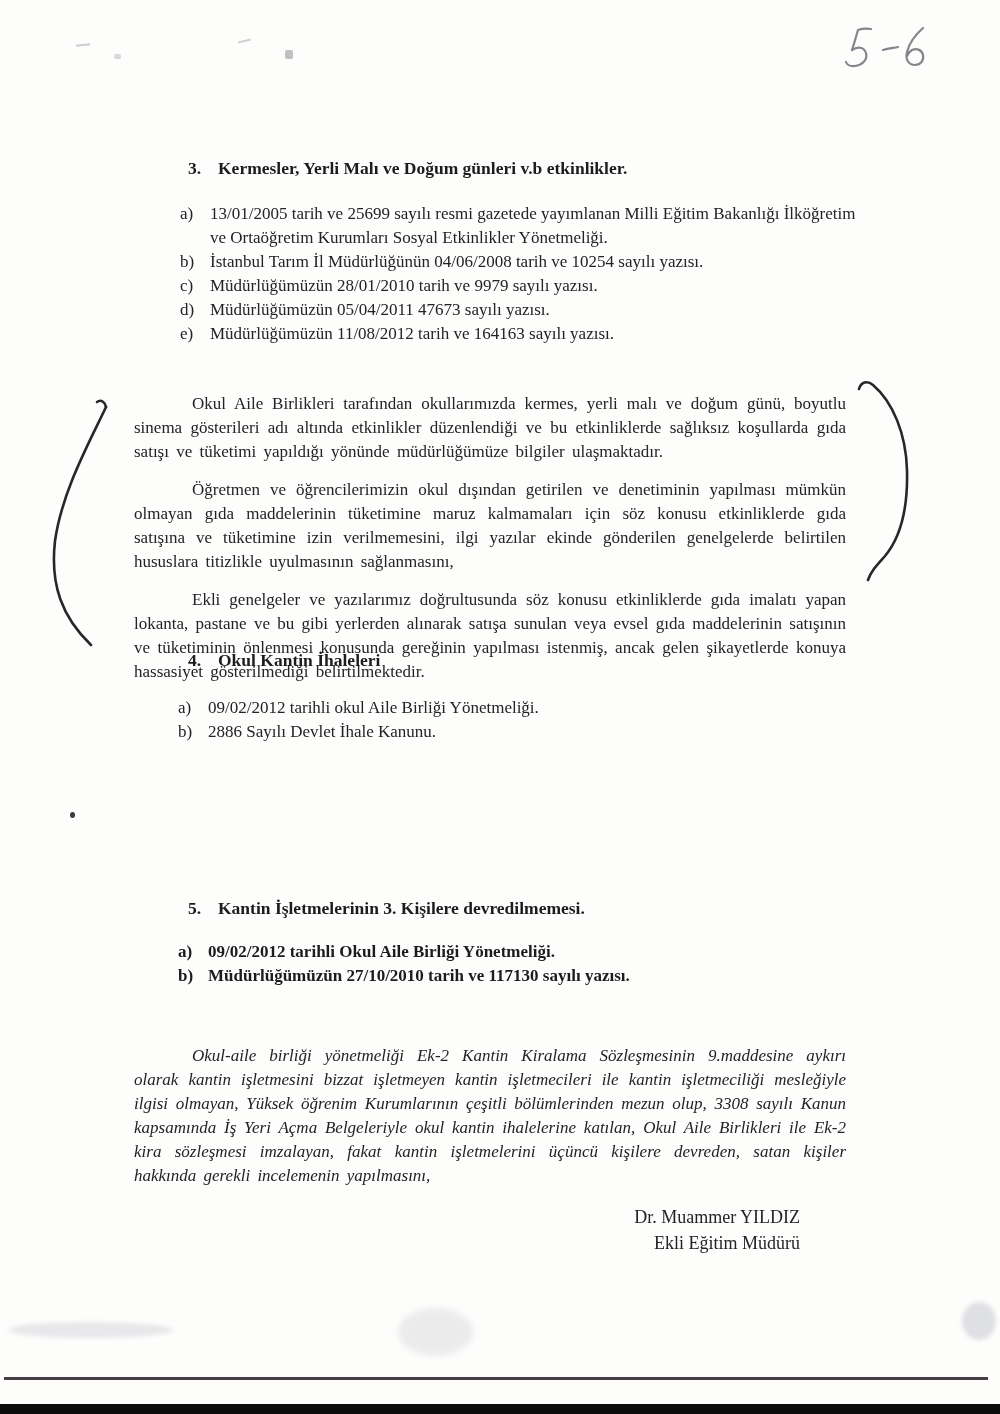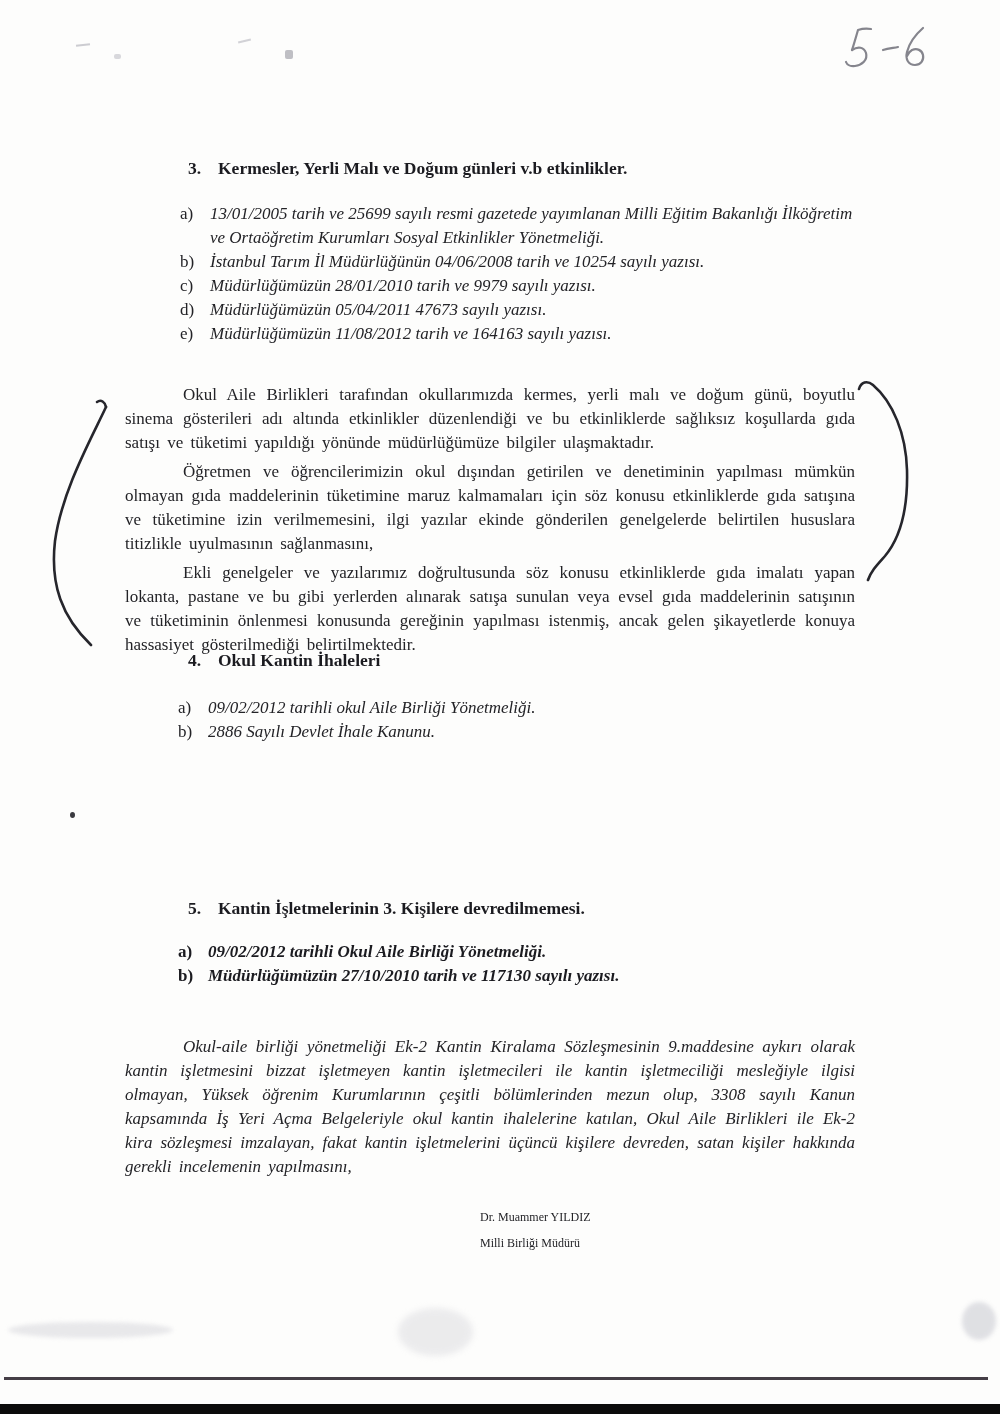--- a/index.html
+++ b/index.html
@@ -11,29 +11,29 @@
     overflow:hidden;
     font-family:"Liberation Serif","DejaVu Serif",serif;
     color:#232327;
   }
   .txt{position:absolute;font-size:17px;line-height:24px;}
   .heading{font-weight:bold;font-size:17.5px;color:#1b1b20;display:flex;}
   .h-num{width:30px;flex-shrink:0;}
   .list{position:absolute;font-size:17px;line-height:24px;}
   .li{display:flex;}
   .li-label{width:30px;flex-shrink:0;}
-  .li-text{flex:1;font-style:italic;}
+  .li-text{flex:1;}
   .bold-list .li-label,.bold-list .li-text{font-weight:bold;color:#1b1b20;}
   .paras p{
-    margin:5px;
+    margin:14px;
     text-align:justify;
     text-indent:58px;
     word-spacing:3px;
   }
-  .signature{text-align:left;line-height:26px;font-size:12px;}
+  .signature{text-align:right;line-height:26px;font-size:18px;}
   .hw-stroke{fill:none;stroke-linecap:round;stroke-linejoin:round;}
   .artifact{position:absolute;}
   .speck{position:absolute;background:#bfbfc6;}
   .smudge{position:absolute;border-radius:50%;}
 </style>
 </head>
 <body>
 
 <div class="page">
 
@@ -128,21 +128,21 @@
       <span class="li-text">Müdürlüğümüzün 27/10/2010 tarih ve 117130 sayılı yazısı.</span>
     </div>
   </div>
 
   <div class="txt paras" style="left:120px;top:1030px;width:740px;font-style:italic;">
     <p>Okul-aile birliği yönetmeliği Ek-2 Kantin Kiralama Sözleşmesinin 9.maddesine aykırı olarak kantin işletmesini bizzat işletmeyen kantin işletmecileri ile kantin işletmeciliği mesleğiyle ilgisi olmayan, Yüksek öğrenim Kurumlarının çeşitli bölümlerinden mezun olup, 3308 sayılı Kanun kapsamında İş Yeri Açma Belgeleriyle okul kantin ihalelerine katılan, Okul Aile Birlikleri ile Ek-2 kira sözleşmesi imzalayan, fakat kantin işletmelerini üçüncü kişilere devreden, satan kişiler hakkında gerekli incelemenin yapılmasını,</p>
   </div>
 
   <div class="txt signature" style="left:480px;top:1204px;width:320px;">
     <div>Dr. Muammer YILDIZ</div>
-    <div>Milli Birliği Müdürü</div>
+    <div>Ekli Eğitim Müdürü</div>
   </div>
 
   <div class="smudge" style="left:8px;top:1322px;width:165px;height:16px;background:#d7d7dc;filter:blur(2px);opacity:.55;"></div>
   <div class="smudge" style="left:398px;top:1308px;width:75px;height:48px;background:#dadade;filter:blur(3px);opacity:.5;"></div>
   <div class="smudge" style="left:962px;top:1302px;width:34px;height:38px;background:#cccdd4;filter:blur(2px);opacity:.6;"></div>
 
   <div class="artifact" style="left:4px;top:1377px;width:984px;height:3px;background:#453e46;"></div>
 
   <div class="artifact" style="left:0;top:1404px;width:1000px;height:10px;background:#0b0b0b;"></div>
 

